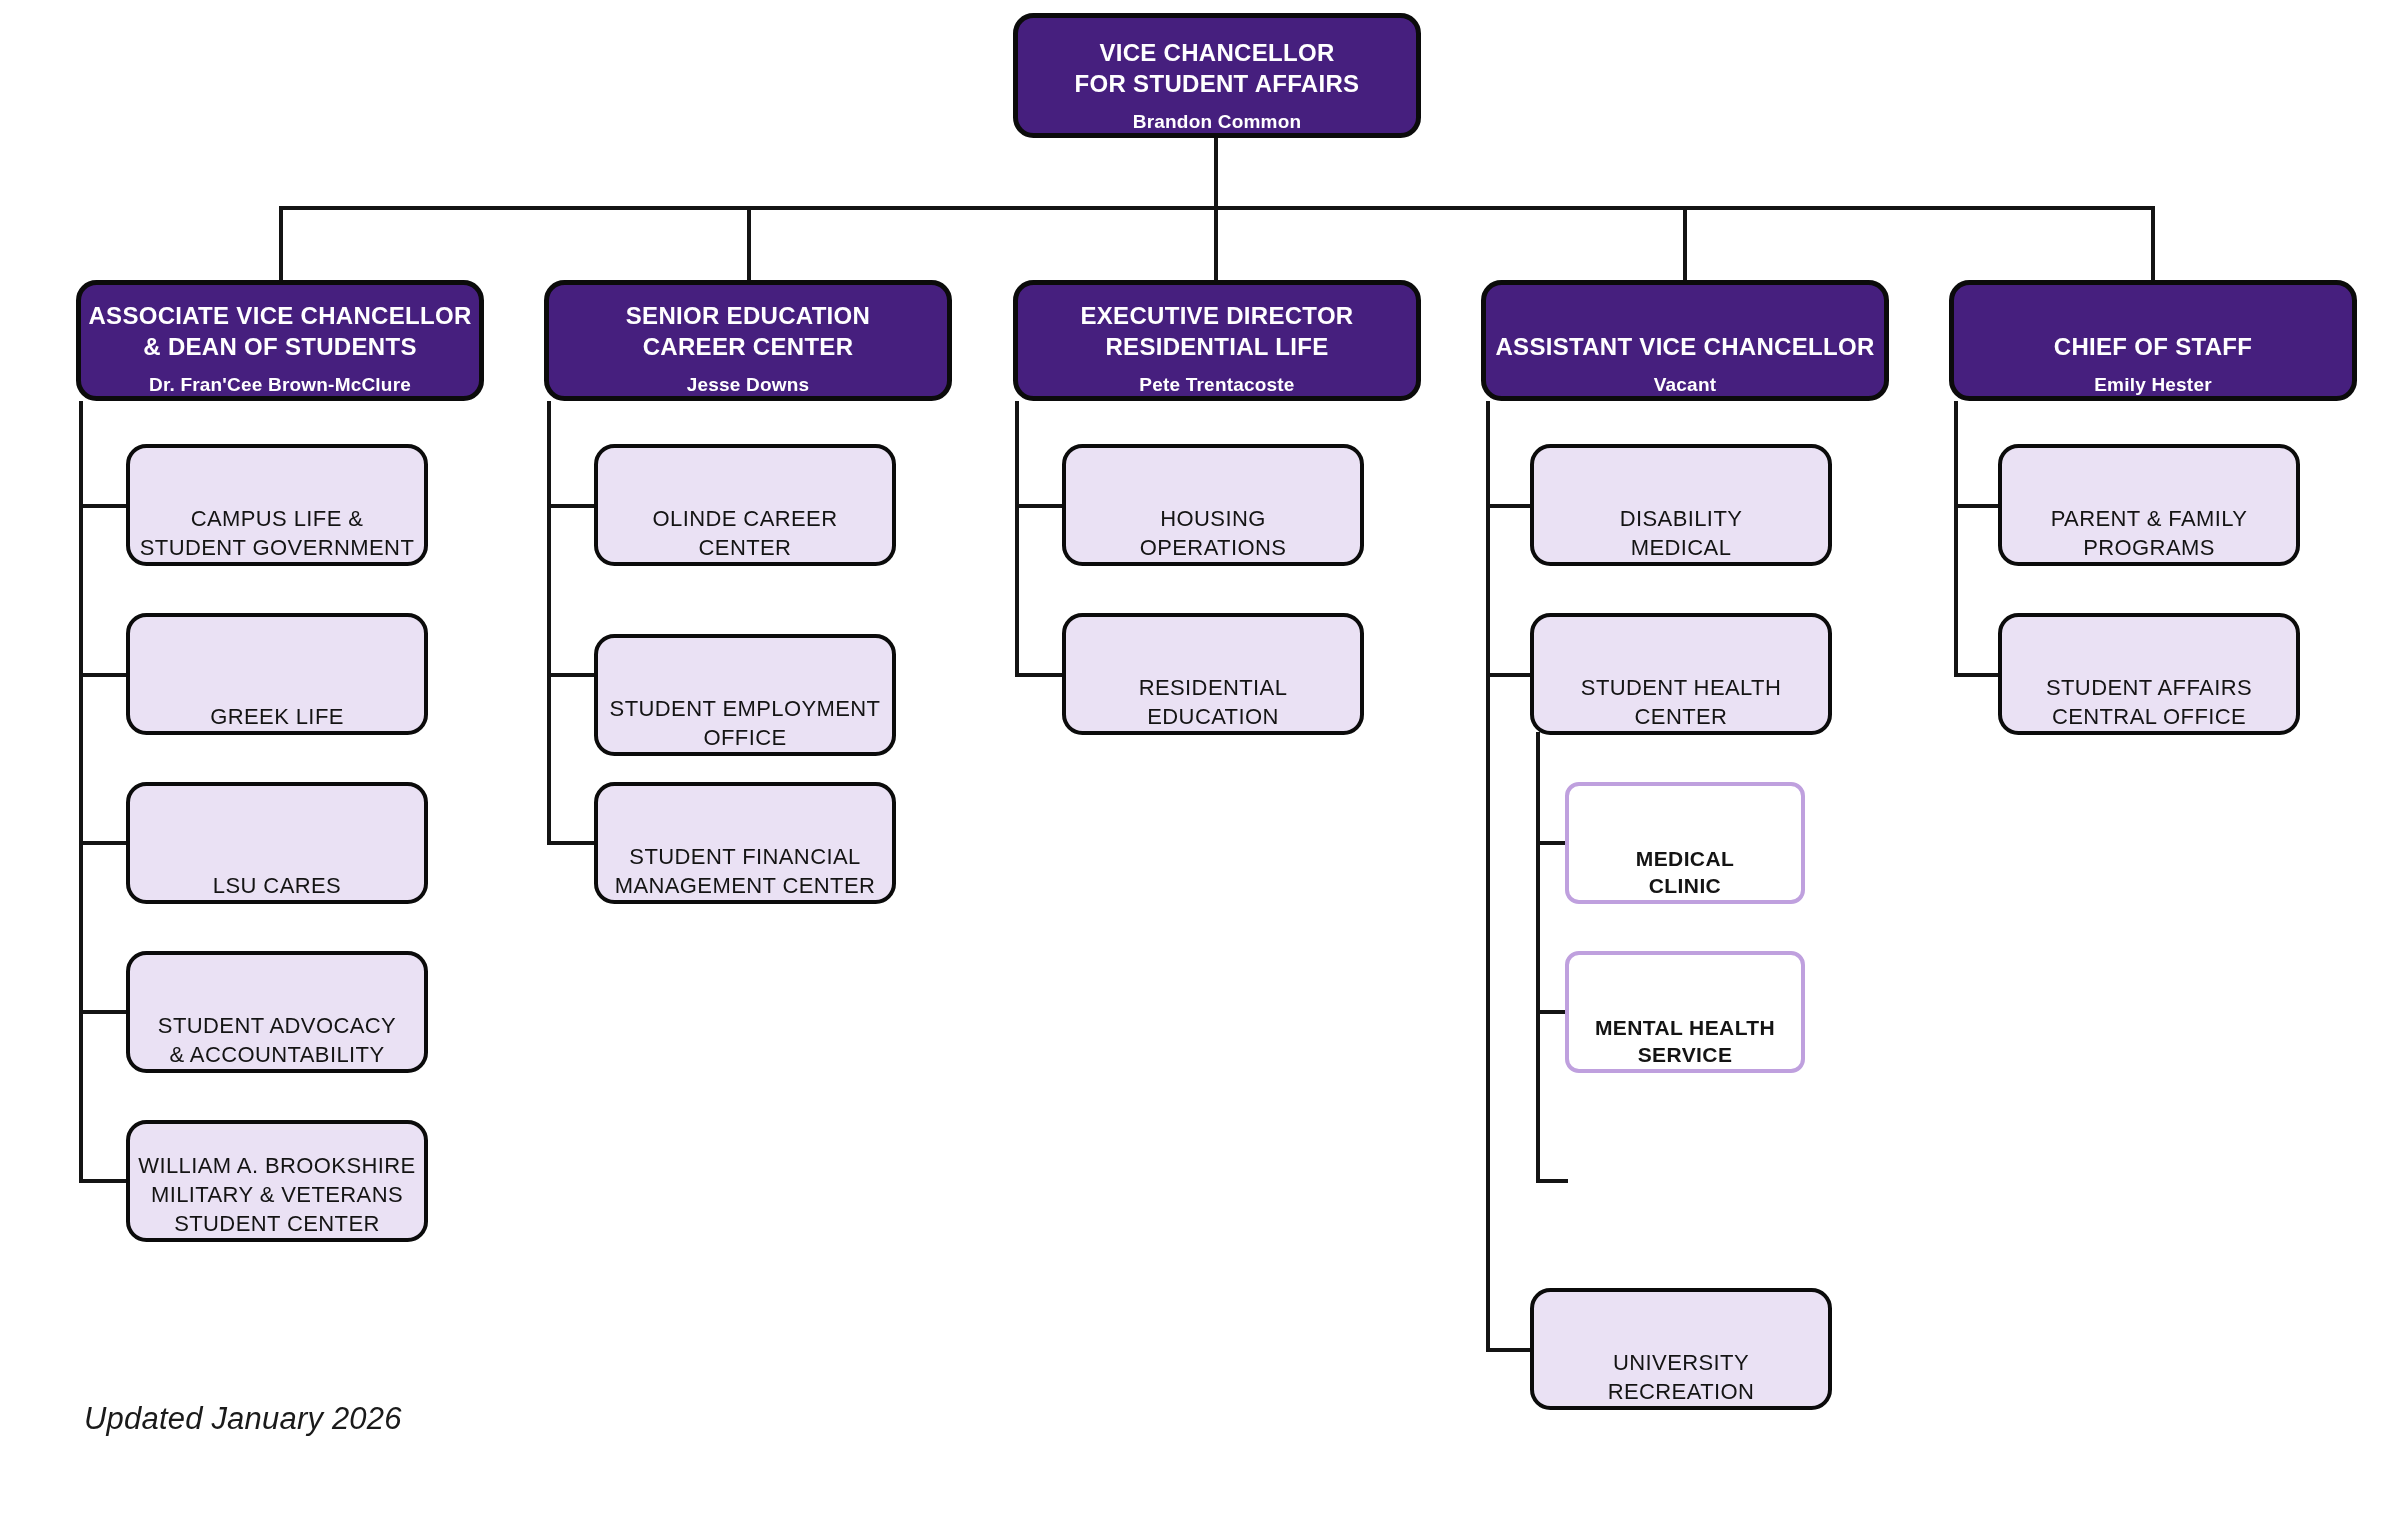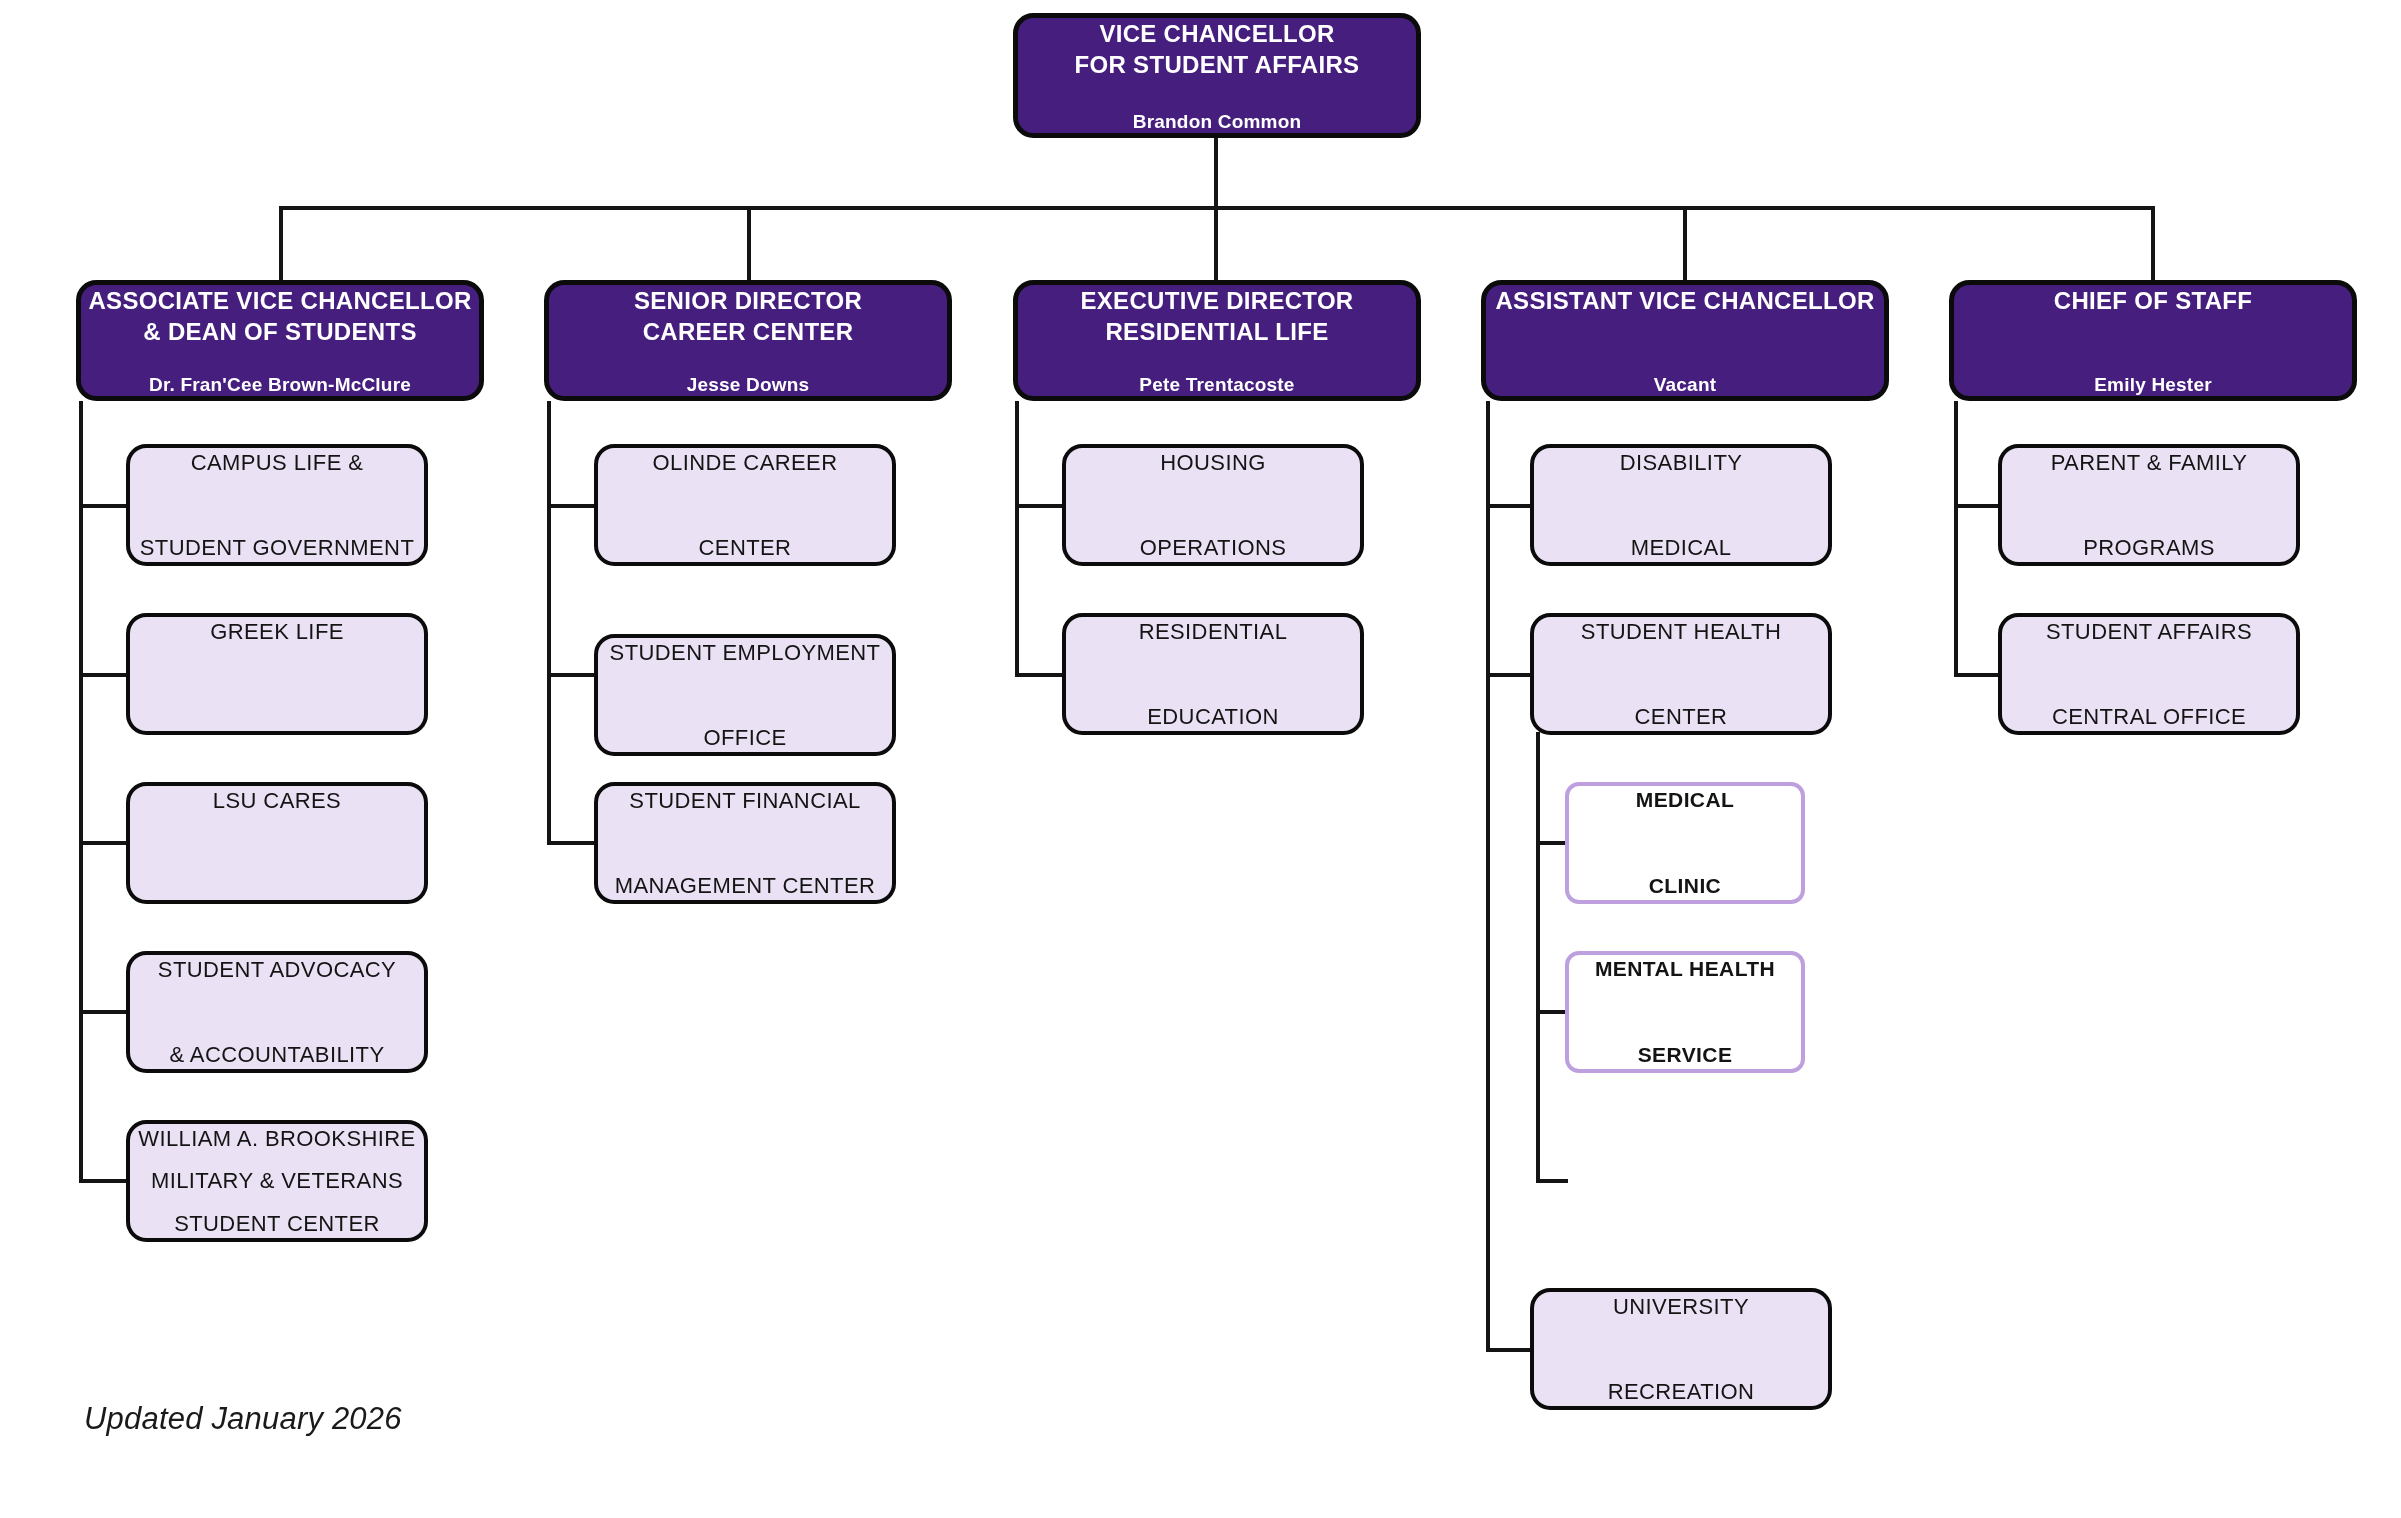--- a/index.html
+++ b/index.html
@@ -13,21 +13,21 @@
   }
   
   .vl,.hl{position:absolute;background:var(--line,#141414);}
   .vl{width:3.6px;}
   .hl{height:3.6px;}
   
   .box{
     position:absolute;
     box-sizing:border-box;
     display:flex;flex-direction:column;
-    align-items:center;justify-content:space-between;
+    align-items:center;justify-content:flex-end;
     text-align:center;
     border-radius:20.4px;
   }
   .header{
     width:408px;height:121px;
     background:var(--header-bg,#461F7E);
     border:5.1px solid var(--child-border,#0B0B0B);
     color:var(--header-text,#ffffff);
   }
   .root{height:125px;}
@@ -129,21 +129,21 @@
     <span class="ln">&amp; ACCOUNTABILITY</span>
   </div>
   <div class="box child" style="left:126px;top:1120px">
     <span class="ln">WILLIAM A. BROOKSHIRE</span>
     <span class="ln">MILITARY &amp; VETERANS</span>
     <span class="ln">STUDENT CENTER</span>
   </div>
 
   <div class="box header" style="left:544px;top:280px">
     <div class="title">
-      <span class="ln">SENIOR DIRECTOR</span>
+      <span class="ln">SENIOR EDUCATION</span>
       <span class="ln">CAREER CENTER</span>
     </div>
     <div class="name">Jesse Downs</div>
   </div>
   <div class="box child" style="left:594px;top:444px">
     <span class="ln">OLINDE CAREER</span>
     <span class="ln">CENTER</span>
   </div>
   <div class="box child" style="left:594px;top:634px">
     <span class="ln">STUDENT EMPLOYMENT</span>

